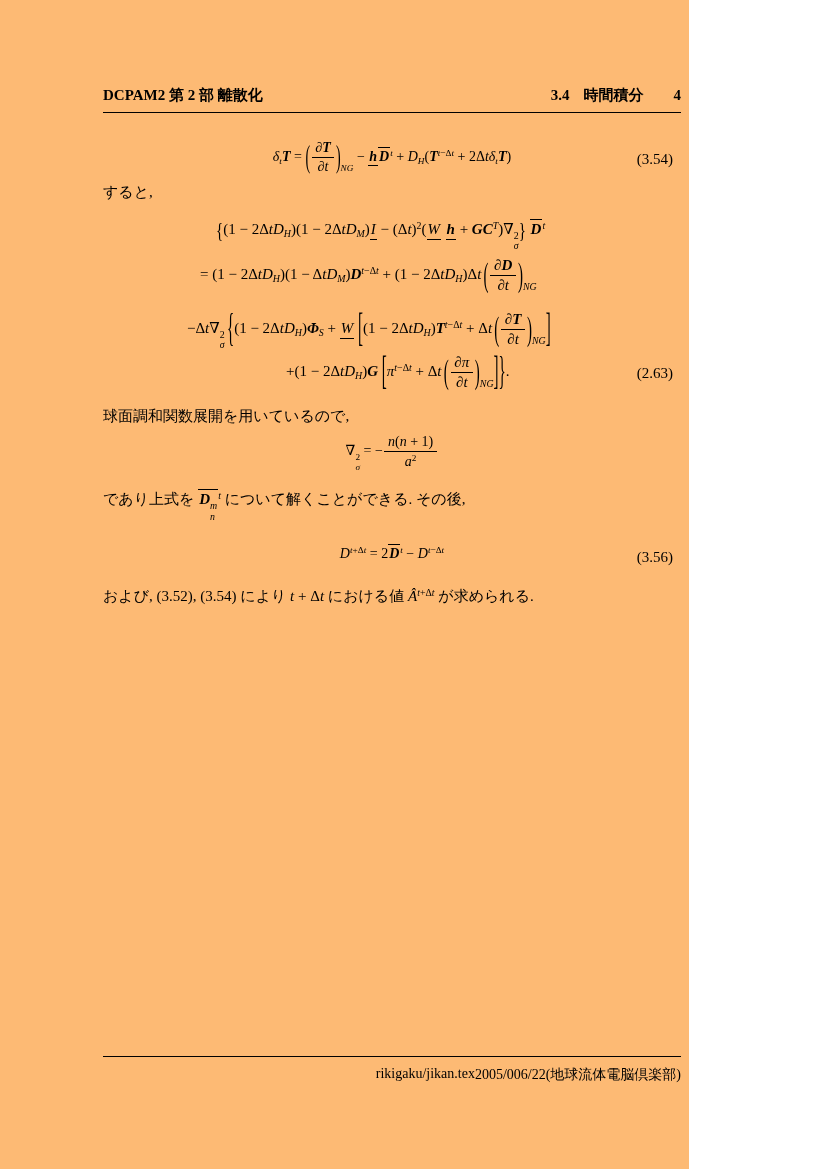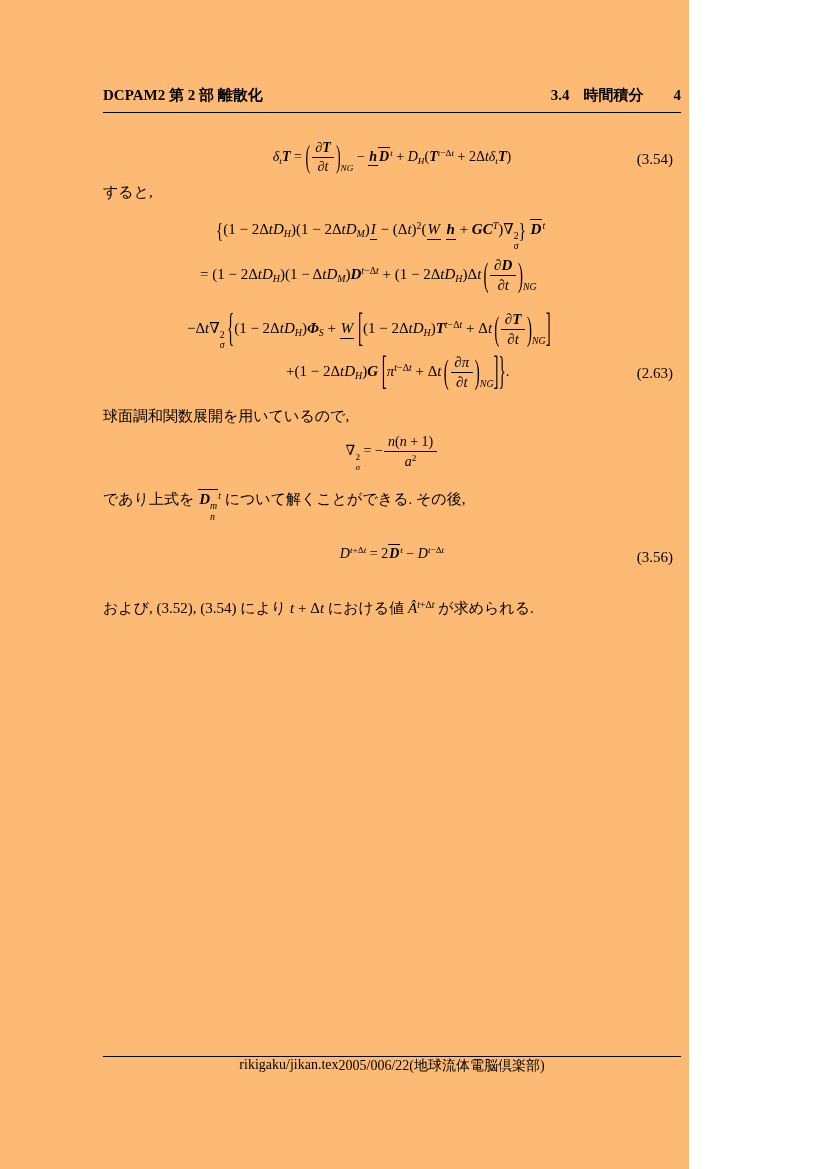--- a/index.html
+++ b/index.html
@@ -18,21 +18,21 @@
     border-bottom:1px solid #000;padding-bottom:7px;
   }
   .header-right{display:flex;align-items:baseline;}
   .header-right .h-title{margin-left:14px;}
   .header-right .h-page{margin-left:30px;}
   
   .para{font-size:15px;line-height:22px;margin:0;}
   .p1{}
   .p2{margin-top:12px;}
   .p3{margin-top:8px;}
-  .p4{margin-top:24px;}
+  .p4{margin-top:12px;}
   
   .eqrow{position:relative;text-align:center;}
   .eq{display:inline-block;font-size:14px;white-space:nowrap;}
   .eqno{position:absolute;right:8px;top:50%;transform:translateY(-50%);font-size:15px;}
   .eq354{margin-top:24px;min-height:44px;}
   .eq354 .eq{padding-top:2px;}
   .nabla-row{margin-top:6px;min-height:44px;}
   .eq356{margin-top:22px;min-height:26px;}
   
   .eqblock{margin-top:8px;}
@@ -56,22 +56,22 @@
   .m-num,.m-den{display:block;padding:0 0.25em;line-height:1.3;white-space:nowrap;}
   .m-num{border-bottom:1px solid #000;}
   .m-over{display:inline-block;border-top:1px solid #000;padding:1px 1px 0 1px;line-height:1.1;}
   .m-under{display:inline-block;border-bottom:1px solid #000;padding:0 1px 1px 1px;line-height:1.1;}
   .m-big{display:inline-block;vertical-align:middle;line-height:1;transform-origin:50% 50%;}
   .m-sp{display:inline-block;}
   .imath{white-space:nowrap;}
   
   .footer{
     position:absolute;left:103px;top:1056px;width:578px;
-    border-top:1px solid #000;
-    display:flex;justify-content:center;
+    border-top:1px solid #000;padding-top:9px;
+    display:flex;justify-content:flex-end;
     font-size:14px;
   }
 </style>
 </head>
 <body>
 
 <div class="page">
   <div class="content">
 
     <div class="header">

